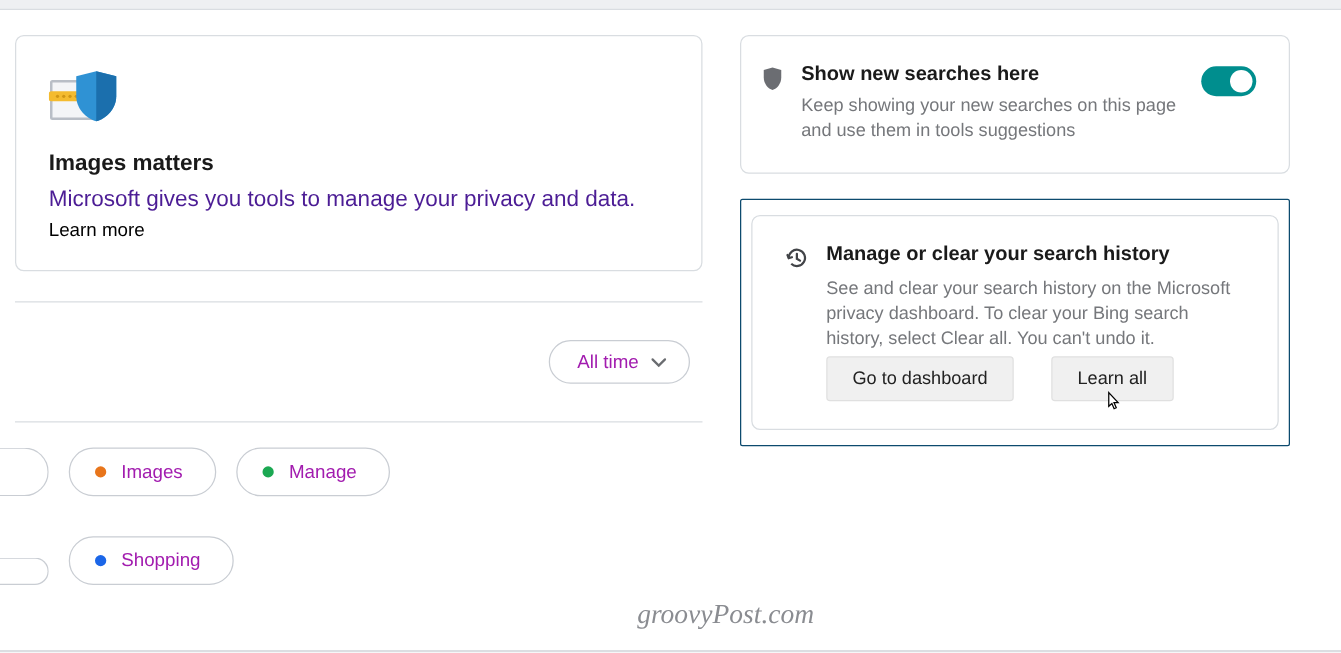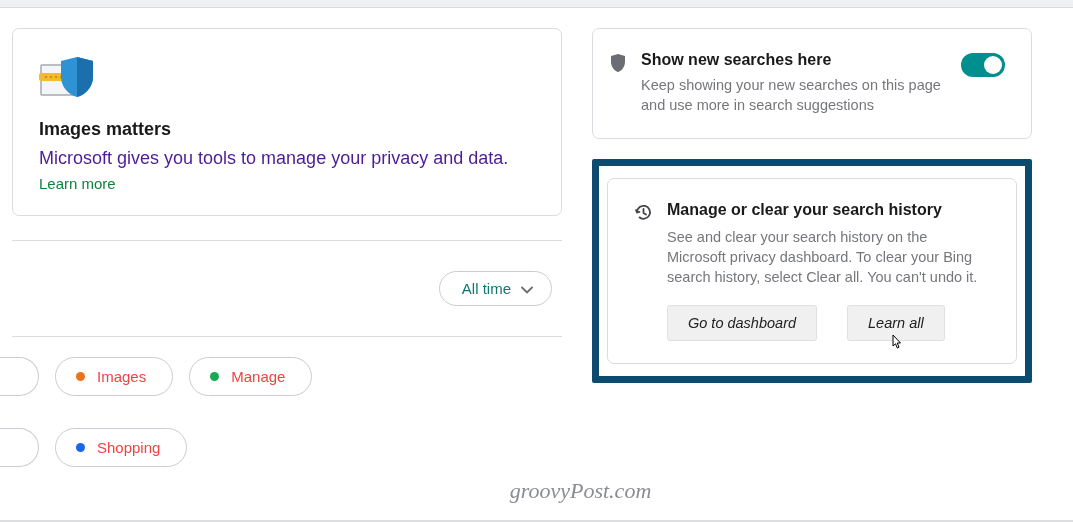--- a/index.html
+++ b/index.html
@@ -47,42 +47,42 @@
     color: #1a1a1a;
     margin-bottom: 8px;
   }
   .privacy-desc {
     font-size: 18px;
     color: #4c1d95;
     margin-bottom: 6px;
   }
   .learn-more {
     font-size: 15px;
-    color: #15803d;
+    color: #000000;
     text-decoration: none;
     cursor: pointer;
     text-align: right;
   }
   .time-row {
     border-top: 1px solid #d9dde1;
     padding-top: 30px;
     display: flex;
     justify-content: flex-end;
     padding-right: 10px;
     padding-bottom: 30px;
   }
   .time-pill {
     border: 1px solid #c9cdd3;
     border-radius: 22px;
     padding: 8px 18px 8px 22px;
     display: flex;
     align-items: center;
     gap: 10px;
     font-size: 15px;
-    color: #0f766e;
+    color: #a21caf;
     cursor: pointer;
   }
   .chevron {
     display: inline-block;
   }
   .chip-row {
     border-top: 1px solid #d9dde1;
     padding-top: 20px;
     display: flex;
     flex-wrap: wrap;
@@ -90,21 +90,21 @@
     padding-left: 0;
   }
   .chip {
     border: 1px solid #c9cdd3;
     border-radius: 22px;
     padding: 10px 26px 10px 20px;
     display: flex;
     align-items: center;
     gap: 12px;
     font-size: 15px;
-    color: #ef4444;
+    color: #a21caf;
     cursor: pointer;
   }
   .chip.partial-left {
     border-left: none;
     border-radius: 0 22px 22px 0;
     padding-left: 10px;
     margin-left: -12px;
   }
   .dot {
     width: 9px;
@@ -113,20 +113,21 @@
     display: inline-block;
   }
   .dot-orange { background: #e8751b; }
   .dot-green { background: #1ba852; }
   .dot-blue { background: #1b66e8; }
   .chip-line2 {
     display: flex;
     gap: 16px;
     flex-wrap: wrap;
     margin-top: 16px;
+    align-items: flex-end;
   }
   .show-card {
     display: flex;
     align-items: flex-start;
     gap: 14px;
     margin-bottom: 20px;
     padding-left: 16px;
   }
   .shield-small {
     flex-shrink: 0;
@@ -158,21 +159,21 @@
     content: '';
     position: absolute;
     right: 3px;
     top: 3px;
     width: 18px;
     height: 18px;
     background: #fff;
     border-radius: 50%;
   }
   .highlight-wrap {
-    border: 7px solid #0c4a6e;
+    border: 1px solid #0c4a6e;
     padding: 12px 8px;
     border-radius: 2px;
   }
   .manage-card {
     display: flex;
     align-items: flex-start;
     gap: 14px;
   }
   .history-icon {
     flex-shrink: 0;
@@ -182,37 +183,36 @@
   .manage-title {
     font-size: 16px;
     font-weight: 700;
     color: #1a1a1a;
     margin-bottom: 8px;
   }
   .manage-desc {
     font-size: 14.5px;
     color: #75777b;
     line-height: 1.4;
-    margin-bottom: 18px;
+    margin-bottom: 4px;
   }
   .btn-row {
     display: flex;
     gap: 30px;
   }
   .btn-secondary {
     background: #f0f0f0;
     border: 1px solid #e0e0e0;
     padding: 9px 20px;
     font-size: 14.5px;
     color: #222;
     cursor: pointer;
     border-radius: 3px;
     font-family: inherit;
     position: relative;
-    font-style: italic;
   }
   .cursor-ptr {
     position: absolute;
     right: 40px;
     bottom: -16px;
   }
   .watermark {
     position: absolute;
     bottom: 18px;
     left: 50%;
@@ -296,21 +296,21 @@
 
   <div class="right-col">
     <div class="card show-card">
       <span class="shield-small">
         <svg width="18" height="20" viewBox="0 0 18 20">
           <path d="M9 1 L16 3 L16 9 C16 14 12.5 18 9 19 C5.5 18 2 14 2 9 L2 3 Z" fill="#6b6d72"></path>
         </svg>
       </span>
       <div class="show-body">
         <div class="show-title">Show new searches here</div>
-        <div class="show-desc">Keep showing your new searches on this page and use more in search suggestions</div>
+        <div class="show-desc">Keep showing your new searches on this page and use them in tools suggestions</div>
       </div>
       <div class="toggle"></div>
     </div>
 
     <div class="highlight-wrap">
       <div class="card manage-card">
         <span class="history-icon">
           <svg width="19" height="19" viewBox="0 0 19 19">
             <path d="M3 9.5 A6.5 6.5 0 1 1 5 14" fill="none" stroke="#424448" stroke-width="1.8"></path>
             <path d="M2 7 L3 9.5 L5.5 8.8" fill="none" stroke="#424448" stroke-width="1.8" stroke-linecap="round"></path>

